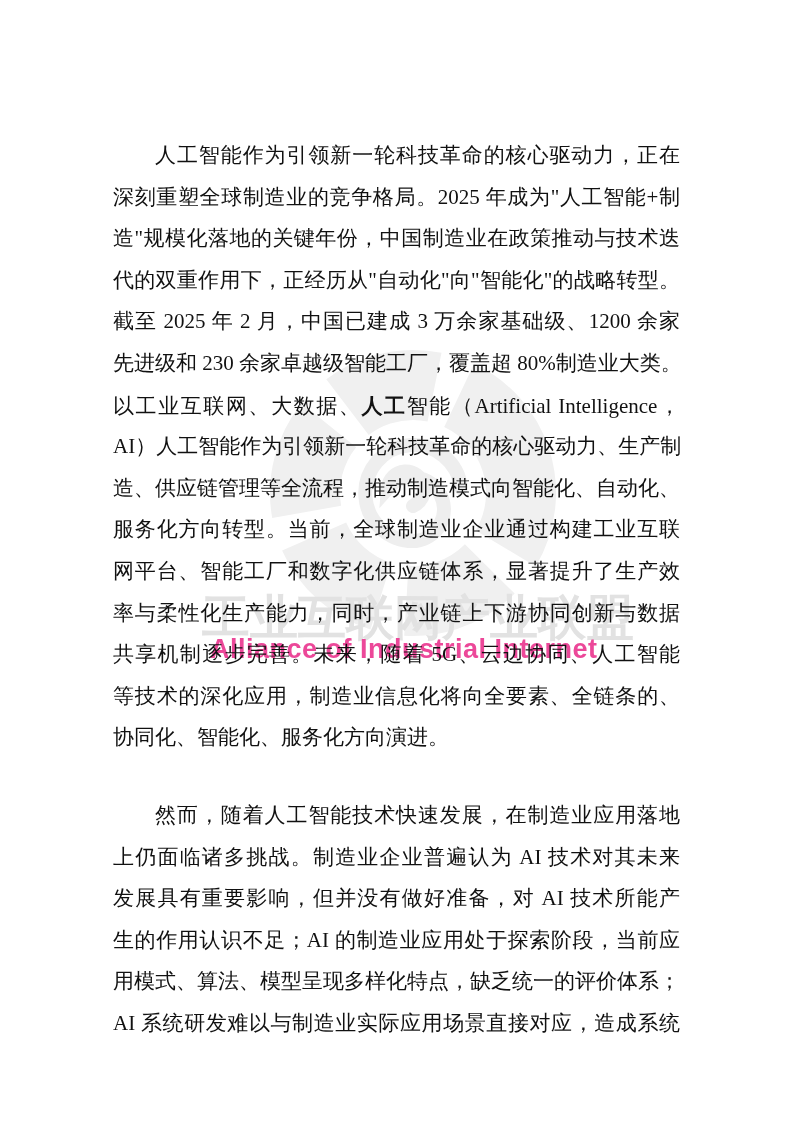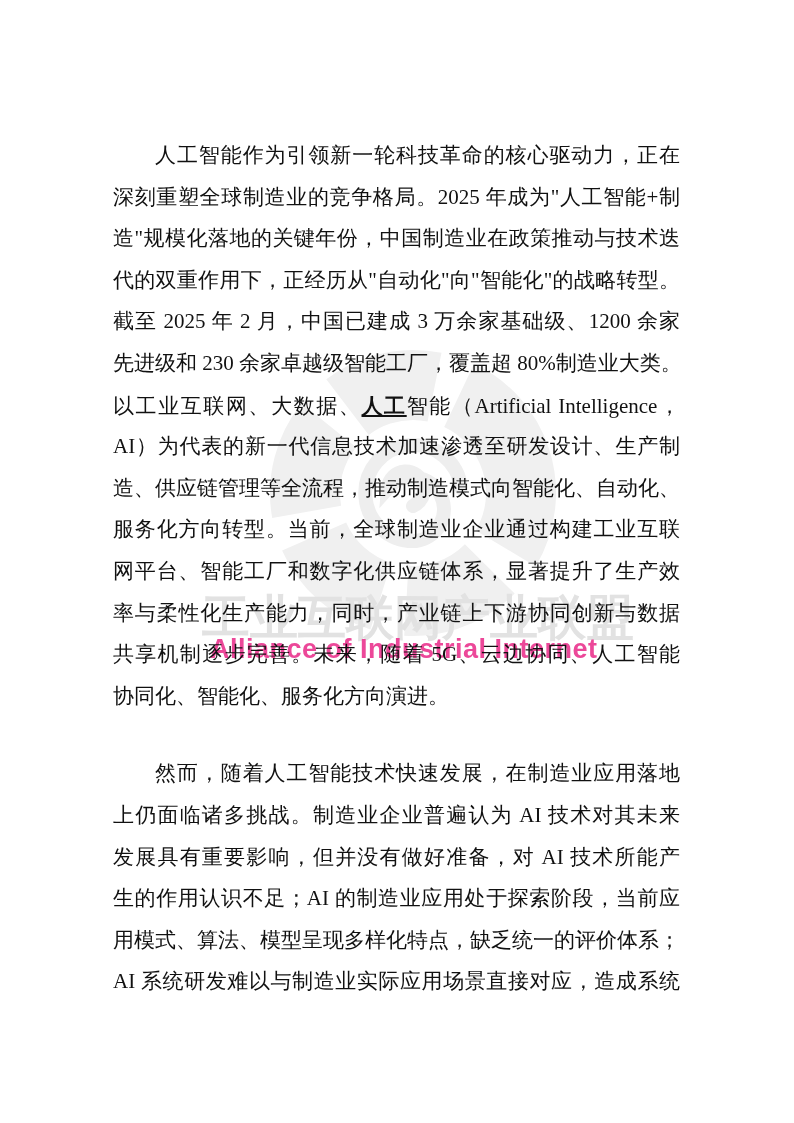--- a/index.html
+++ b/index.html
@@ -48,21 +48,20 @@
     white-space:nowrap;
     text-align:justify;
     text-align-last:justify;
     text-justify:inter-ideograph;
   }
   .line.noFill { text-align-last:left; text-align:left; }
   .line.indent { padding-left:42px;margin-top:36px; }
   .run-bold {
     font-family:"Liberation Sans","DejaVu Sans",sans-serif;
     font-weight:700;
-    text-decoration:underline;
   }
 </style>
 </head>
 <body>
 
 <div class="page">
 
   <div class="watermark-layer">
     <svg class="wm-logo" viewBox="0 0 310 310" xmlns="http://www.w3.org/2000/svg" aria-hidden="true">
       <g transform="rotate(-18 155 155)">
@@ -77,26 +76,27 @@
   <div class="content">
     <div>
         <div class="paragraph">
           <div class="line indent"><span>人工智能作为引领新一轮科技革命的核心驱动力，正在</span></div>
           <div class="line"><span>深刻重塑全球制造业的竞争格局。2025 年成为"人工智能+制</span></div>
           <div class="line"><span>造"规模化落地的关键年份，中国制造业在政策推动与技术迭</span></div>
           <div class="line"><span>代的双重作用下，正经历从"自动化"向"智能化"的战略转型。</span></div>
           <div class="line"><span>截至 2025 年 2 月，中国已建成 3 万余家基础级、1200 余家</span></div>
           <div class="line"><span>先进级和 230 余家卓越级智能工厂，覆盖超 80%制造业大类。</span></div>
           <div class="line"><span>以工业互联网、大数据、</span><span class="run-bold">人工</span><span>智能（Artificial Intelligence，</span></div>
-          <div class="line"><span>AI）为代表的新一代信息技术加速渗透至研发设计、生产制</span></div>
+          <div class="line"><span>AI）人工智能作为引领新一轮科技革命的核心驱动力、生产制</span></div>
           <div class="line"><span>造、供应链管理等全流程，推动制造模式向智能化、自动化、</span></div>
           <div class="line"><span>服务化方向转型。当前，全球制造业企业通过构建工业互联</span></div>
           <div class="line"><span>网平台、智能工厂和数字化供应链体系，显著提升了生产效</span></div>
           <div class="line"><span>率与柔性化生产能力，同时，产业链上下游协同创新与数据</span></div>
           <div class="line"><span>共享机制逐步完善。未来，随着 5G、云边协同、人工智能</span></div>
+          <div class="line"><span>等技术的深化应用，制造业信息化将向全要素、全链条的、</span></div>
           <div class="line noFill"><span>协同化、智能化、服务化方向演进。</span></div>
         </div>
         <div class="paragraph">
           <div class="line indent"><span>然而，随着人工智能技术快速发展，在制造业应用落地</span></div>
           <div class="line"><span>上仍面临诸多挑战。制造业企业普遍认为 AI 技术对其未来</span></div>
           <div class="line"><span>发展具有重要影响，但并没有做好准备，对 AI 技术所能产</span></div>
           <div class="line"><span>生的作用认识不足；AI 的制造业应用处于探索阶段，当前应</span></div>
           <div class="line"><span>用模式、算法、模型呈现多样化特点，缺乏统一的评价体系；</span></div>
           <div class="line"><span>AI 系统研发难以与制造业实际应用场景直接对应，造成系统</span></div>
         </div>

